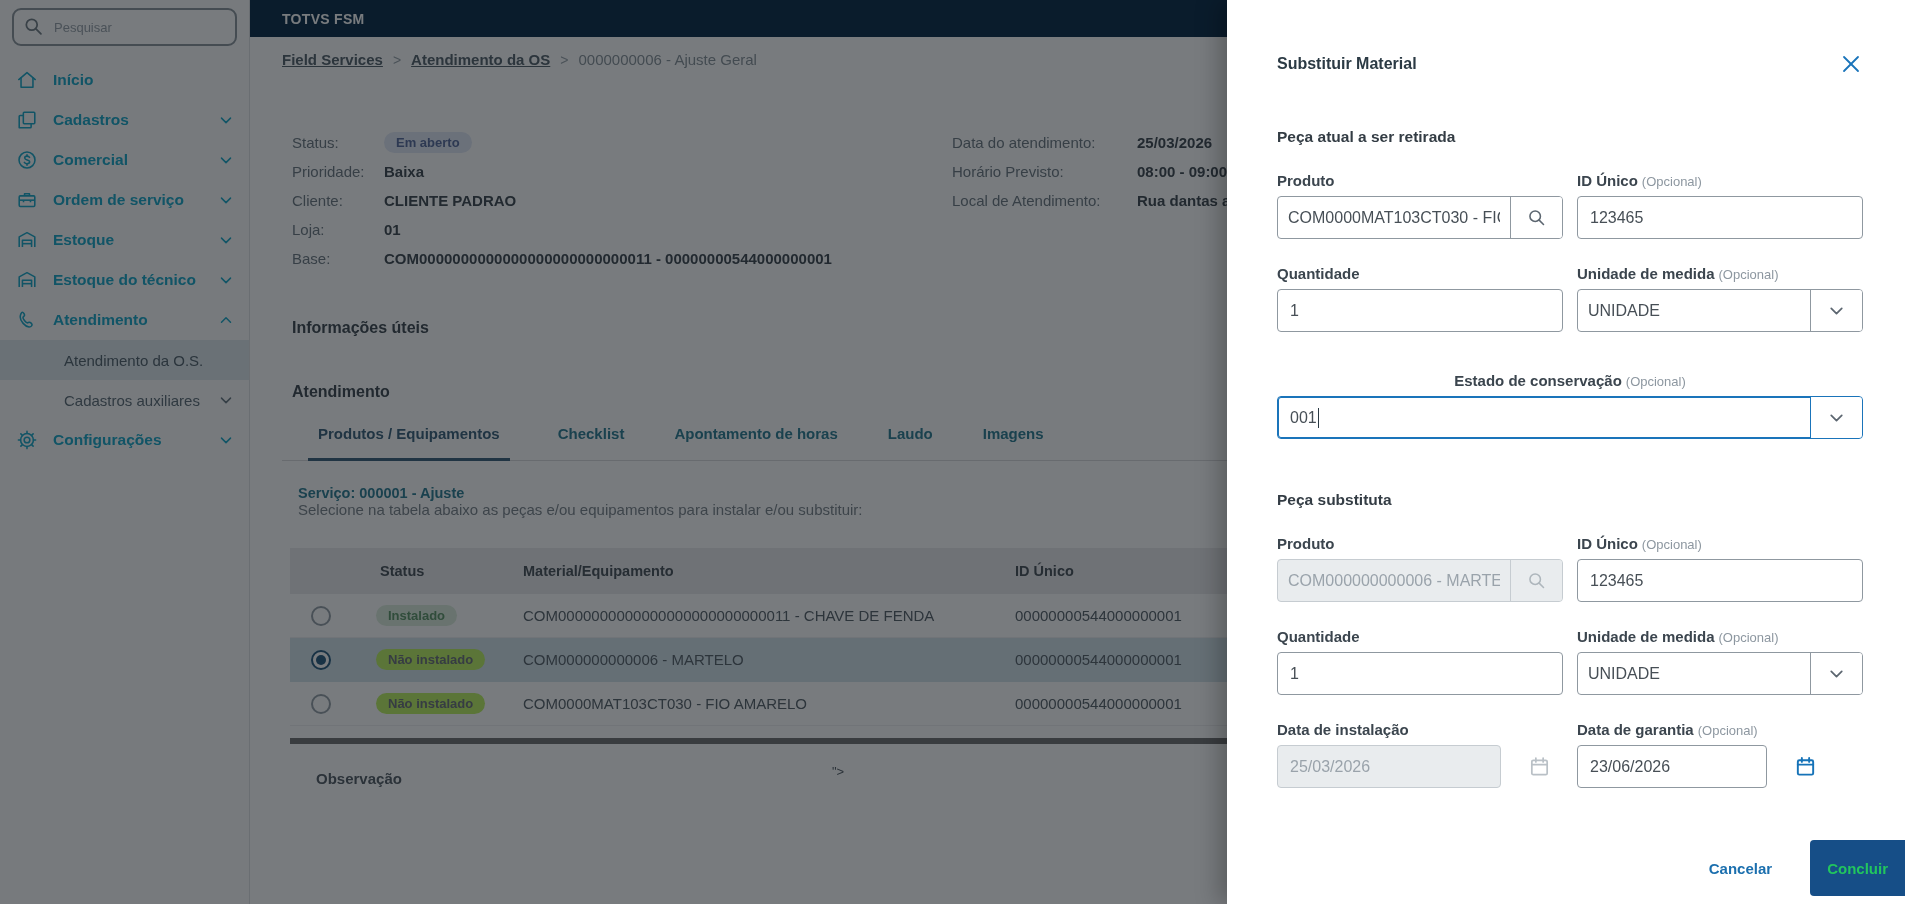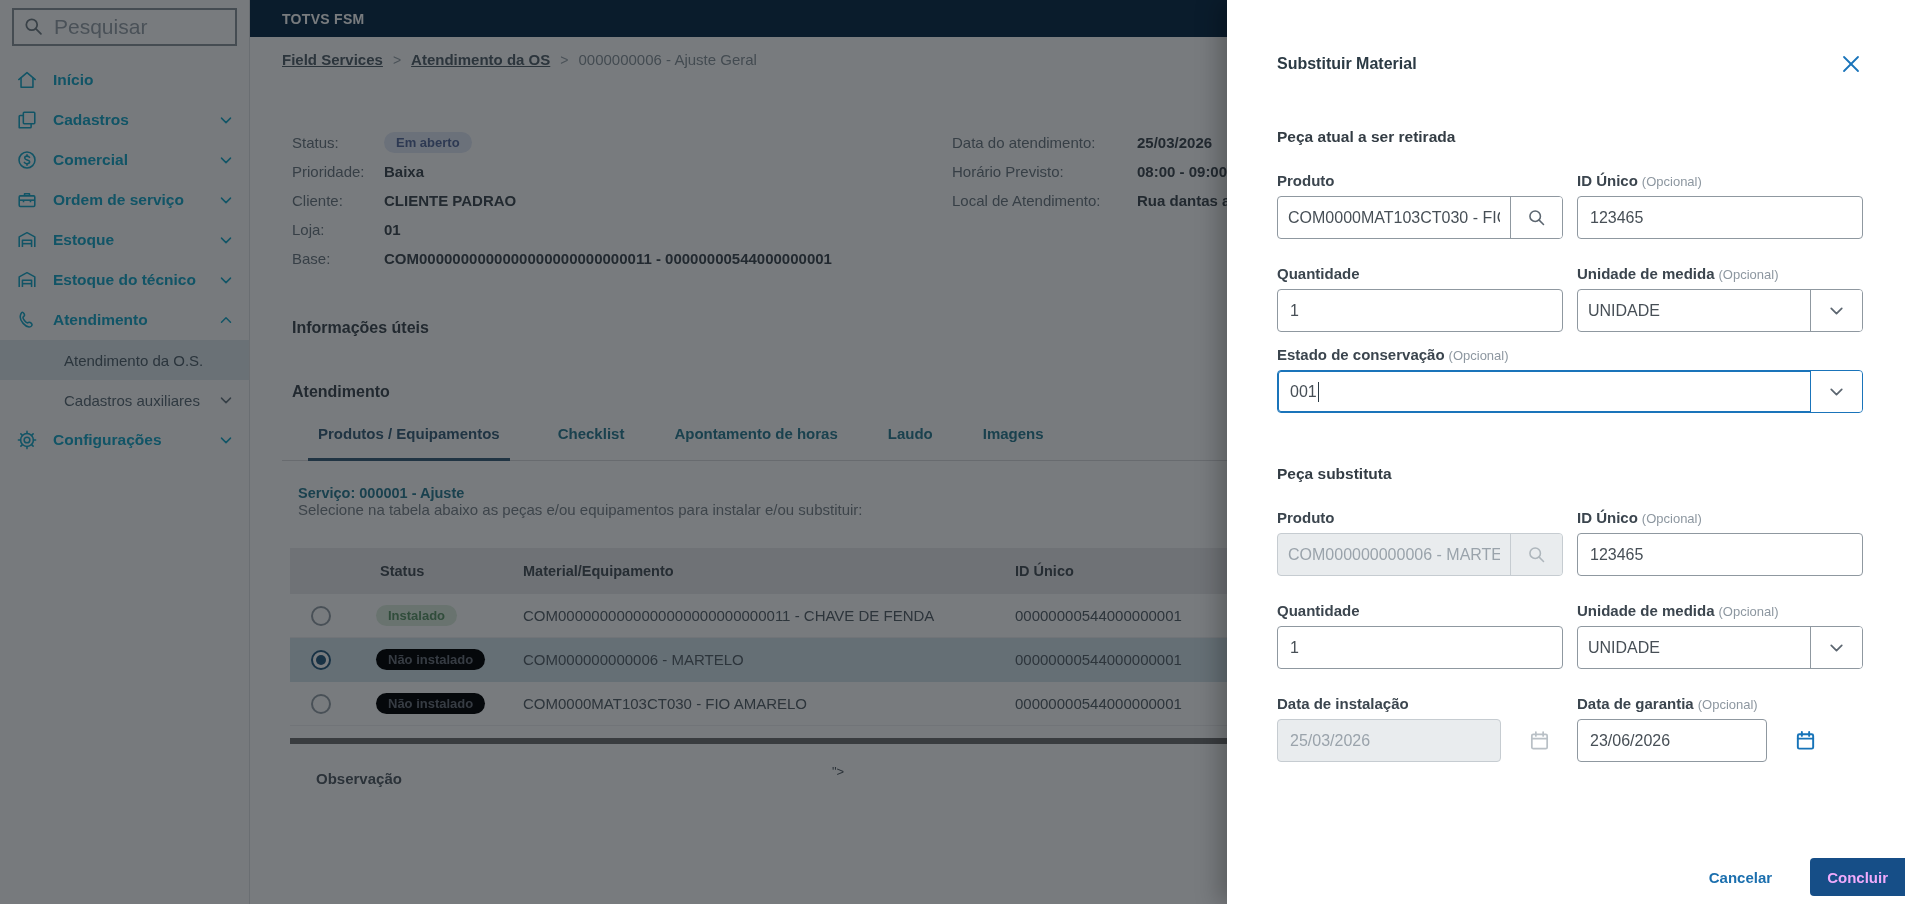--- a/index.html
+++ b/index.html
@@ -2,21 +2,21 @@
 <html><head>
 <meta charset="utf-8">
 <style>
   * { margin:0; padding:0; box-sizing:border-box; }
   html,body { width:1905px; height:904px; font-family:"Liberation Sans", sans-serif; background:#fff; overflow:hidden; }
   #app { position:relative; width:1905px; height:904px; background:#fff; overflow:hidden; }
 
   
   #sidebar { position:absolute; left:0; top:0; width:250px; height:904px; background:#fdfdfd; border-right:1px solid #dfe2e4; z-index:1; }
   .search-wrap { position:relative; margin:8px 12px 14px 12px; }
-  .search-wrap input { width:100%; height:38px; border:2px solid #8e979e; border-radius:0; padding:0 10px 0 40px; font-size:21px; color:#3c464e; background:#fff; font-family:"Liberation Sans",sans-serif; }
+  .search-wrap input { width:100%; height:38px; border:2px solid #8e979e; border-radius:9px; padding:0 10px 0 40px; font-size:13px; color:#3c464e; background:#fff; font-family:"Liberation Sans",sans-serif; }
   .search-wrap input::placeholder { color:#9aa3ab; }
   .search-wrap .sicon { position:absolute; left:11px; top:8px; width:21px; height:21px; color:#737e86; }
   .menu-item { display:flex; align-items:center; height:40px; padding:0 14px 0 16px; cursor:pointer; color:#1ca9c9; }
   .menu-item .micon { width:22px; height:22px; margin-right:15px; flex:none; color:#1ca9c9; }
   .menu-item .mlabel { font-size:15.5px; font-weight:700; flex:1; white-space:nowrap; overflow:hidden; }
   .menu-item .mchev { width:18px; height:18px; color:#1ca9c9; flex:none; }
   .menu-sub { display:flex; align-items:center; height:40px; padding:0 14px 0 64px; cursor:pointer; color:#5f6e78; }
   .menu-sub .mlabel { font-size:15px; flex:1; white-space:nowrap; }
   .menu-sub.selected { background:#dfe9ee; color:#55646e; }
   .menu-sub .mchev { width:18px; height:18px; color:#6b7a84; flex:none; }
@@ -37,21 +37,21 @@
   .details { margin-top:60px; margin-left:10px; display:flex; }
   .dcol-left { width:660px; }
   .drow { display:flex; align-items:center; height:29px; font-size:15px; }
   .dlabel { color:#6f7b84; }
   .dcol-left .dlabel { width:92px; flex:none; }
   .dcol-right .dlabel { width:185px; flex:none; }
   .dvalue { color:#414b52; font-weight:700; }
   .badge { display:inline-block; padding:3px 12px; border-radius:11px; font-size:13px; font-weight:600; }
   .badge.open { background:#e2e8f6; color:#5a6d9e; }
   .badge.installed { background:#ddeedd; color:#61976b; }
-  .badge.notinstalled { background:#000000; color:#6e737c; }
+  .badge.notinstalled { background:#bef264; color:#6e737c; }
 
   .sec-title { margin-top:46px; margin-left:10px; font-size:16px; font-weight:700; color:#414b52; }
   .tabs { margin-top:34px; display:flex; gap:46px; padding-left:26px; border-bottom:1px solid #dcdcde; width:945px; }
   .tab { font-size:15px; font-weight:700; color:#2f7f95; padding:4px 2px 16px 2px; cursor:pointer; white-space:nowrap; }
   .tabs2 { margin-top:20px; }
   .tab.active { color:#3c637c; border-bottom:3px solid #3c637c; margin-bottom:-1px; padding-left:10px; padding-right:10px; }
   .service-line { margin-top:24px; margin-left:16px; font-size:14.5px; font-weight:700; color:#2f7f95; }
   .hint-line { margin-left:16px; font-size:15px; color:#7d868d; }
 
   .mat-table { margin-top:30px; margin-left:8px; width:937px; }
@@ -83,33 +83,33 @@
   .f-input { width:100%; height:43px; border:1px solid #8f98a0; border-radius:4px; font-size:16px; color:#474f56; padding:0 12px; background:#fff; font-family:"Liberation Sans",sans-serif; }
   .group { display:flex; width:100%; height:43px; border:1px solid #8f98a0; border-radius:4px; overflow:hidden; background:#fff; }
   .group input { flex:1; min-width:0; border:none; outline:none; font-size:16px; color:#474f56; padding:0 10px; background:transparent; font-family:"Liberation Sans",sans-serif; }
   .group .seg { width:52px; flex:none; border-left:1px solid #8f98a0; display:flex; align-items:center; justify-content:center; cursor:pointer; color:#5c6670; background:#fff; }
   .group .seg svg { width:21px; height:21px; }
   .group.disabled { background:#e9ecee; border-color:#c6ccd1; }
   .group.disabled input { color:#9aa3ab; }
   .group.disabled .seg { background:#e9ecee; border-left-color:#c6ccd1; color:#aeb6bc; }
   .group.focused { border:1px solid #1a74ba; box-shadow:inset 0 0 0 1px #1a74ba; }
   .group.focused .seg { border-left-color:#1a74ba; }
-  .estado-box { margin-top:14px; width:586px; }
+  .estado-box { margin-top:40px; width:586px;text-align:center; }
   .fake-input-text { display:flex; align-items:center; padding:14px 12px; font-size:16px; color:#474f56; flex:1; }
   .caret { display:inline-block; width:1.5px; height:20px; background:#2b3a44; margin-left:1px; }
   .f-input.disabled { background:#e9ecee; border-color:#c6ccd1; color:#9aa3ab; }
   .date-wrap { display:flex; align-items:center; }
   .date-wrap .f-input { width:224px; }
   .date-wrap.second .f-input { width:190px; }
   .cal-icon { width:23px; height:23px; margin-left:27px; flex:none; cursor:pointer; }
   .cal-icon.gray { color:#b9c0c6; }
   .cal-icon.blue { color:#1673b8; }
   .m-footer { position:absolute; right:0; bottom:8px; display:flex; align-items:center; }
   .cancel-link { color:#1b6fae; font-size:15px; font-weight:700; cursor:pointer; margin-right:38px; }
-  .confirm-btn { height:38px; background:#164e87; color:#f0abfc; border:none; border-radius:4px 0 0 4px; font-size:15px; font-weight:700; padding:0 17px; cursor:pointer; font-family:"Liberation Sans",sans-serif; }
+  .confirm-btn { height:56px; background:#164e87; color:#22c55e; border:none; border-radius:4px 0 0 4px; font-size:15px; font-weight:700; padding:0 17px; cursor:pointer; font-family:"Liberation Sans",sans-serif; }
   svg { display:block; }
 </style>
 </head>
 <body>
 
 <div id="app">
 
   <div id="sidebar">
     <div class="search-wrap">
       <span class="sicon">

